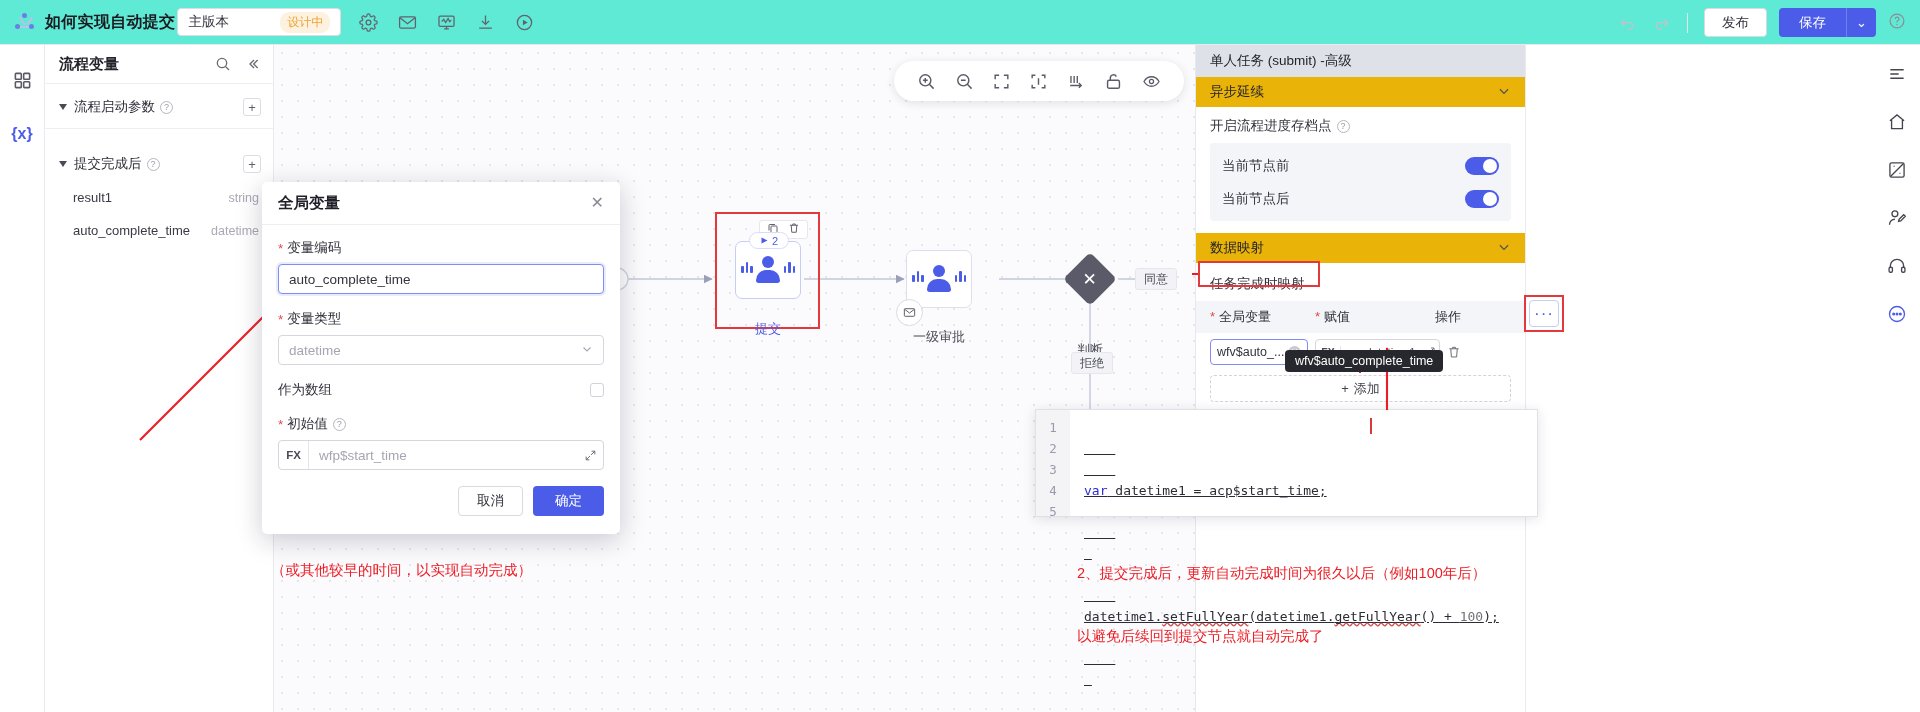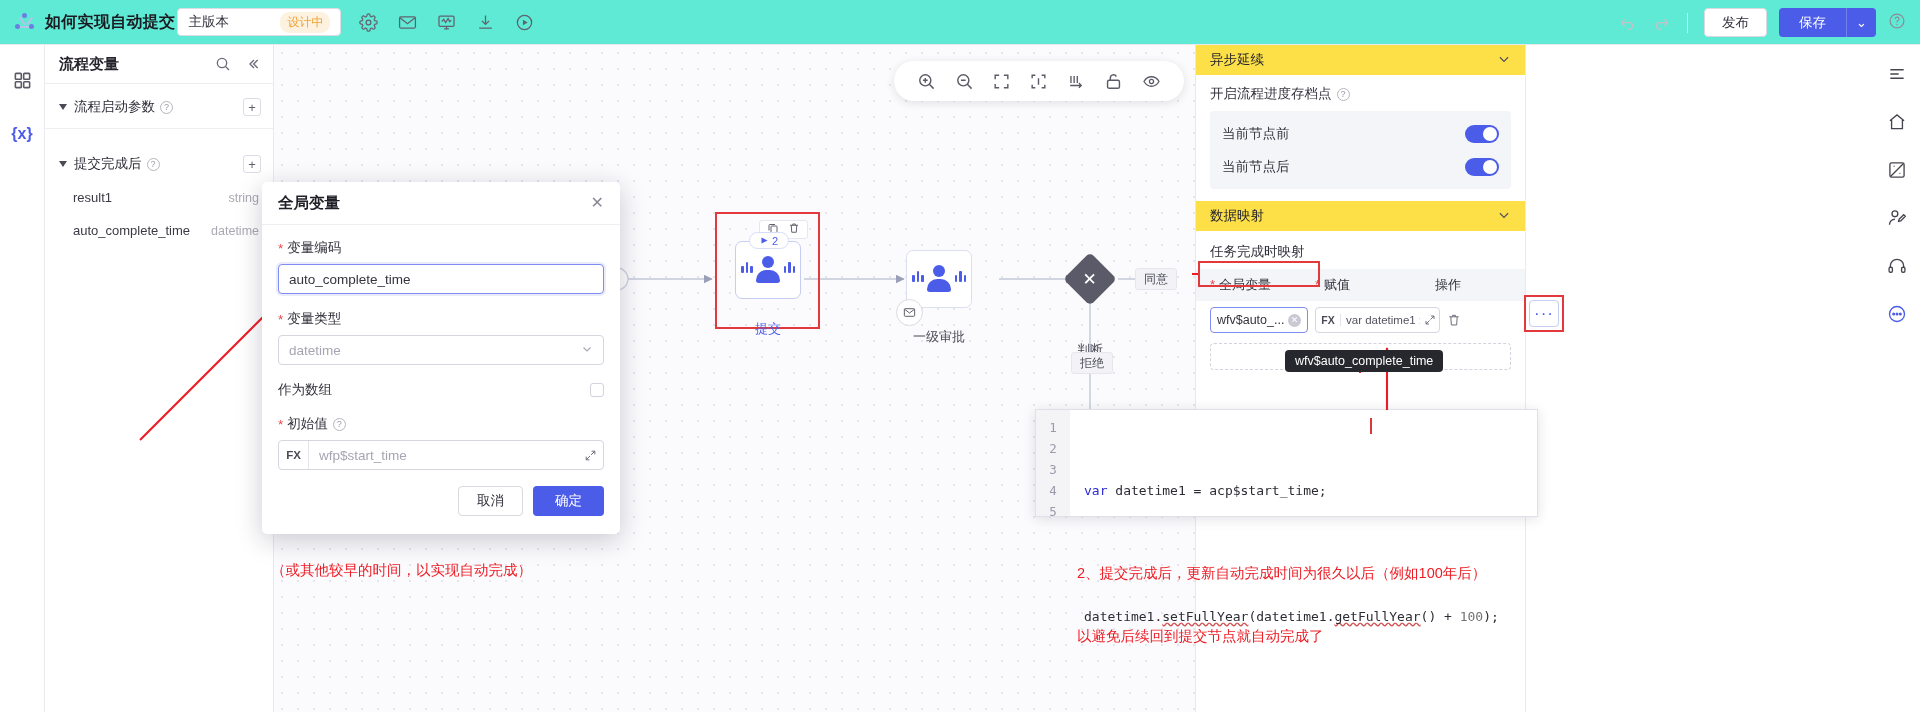--- a/index.html
+++ b/index.html
@@ -167,21 +167,21 @@
 
   svg.wires { position:absolute; left:0; top:0; width:921px; height:667px; pointer-events:none; }
 
   
   .code-panel {
     position:absolute; left:1035px; top:409px; width:503px; height:108px;
     background:#fff; border:1px solid #e0e0e8; box-shadow:0 2px 12px rgba(30,30,60,.13); z-index:25;
     display:flex; font-family:"DejaVu Sans Mono","Liberation Mono",monospace; font-size:13px;
   }
   .gutter { width:34px; background:#f4f4f7; color:#9a9aaa; text-align:center; padding-top:7px; line-height:21px; font-size:12.5px; }
-  .codearea { flex:1; padding:7px 12px 0 14px; line-height:21px; position:relative; white-space:pre; }
+  .codearea { flex:1; padding:7px 12px 0 14px; line-height:21px; position:relative; white-space:pre;text-decoration:underline; }
   .k-var { color:#2a2ad6; }
   .k-num { color:#737373; }
   .squig { text-decoration: underline wavy #d05050; text-decoration-skip-ink:none; }
   .caret-red { position:absolute; left:300px; top:8px; width:2px; height:16px; background:#d63a3a; }
 
   
   .anno { position:absolute; color:#ed1c24; font-size:14.5px; line-height:21px; z-index:30; white-space:pre; }
 
   
   .modal-wrap { position:absolute; left:262px; top:182px; width:358px; z-index:35; }
@@ -214,21 +214,21 @@
                font-size:13.5px; color:#33333d; display:flex; align-items:center; cursor:pointer; }
   .btn-primary { height:30px; padding:0 22px; border-radius:4px; background:#4b5ce8; color:#fff;
                font-size:13.5px; display:flex; align-items:center; cursor:pointer; }
 
   
   .rightpanel {
     position:absolute; left:1195px; top:45px; width:330px; height:667px;
     background:#fff; border-left:1px solid #e8e8ed;
   }
   .rp-title { height:32px; background:#dfe1e8; display:flex; align-items:center; padding:0 14px; font-size:13.5px; color:#24242c; }
-  .rp-acc { height:30px; background:#fde047; display:flex; align-items:center; padding:0 14px; font-size:13.5px; color:#24242c; }
+  .rp-acc { height:30px; background:#eab308; display:flex; align-items:center; padding:0 14px; font-size:13.5px; color:#24242c; }
   .rp-acc .ch { margin-left:auto; color:#50505c; }
   .rp-sub { padding:10px 14px 0 14px; font-size:13.5px; color:#32323c; display:flex; align-items:center; }
   .rp-toggle-box { margin:8px 14px 0 14px; background:#f4f5f9; border-radius:4px; padding:6px 12px; }
   .rp-toggle-row { height:33px; display:flex; align-items:center; font-size:13.5px; color:#32323c; }
   .tgl { margin-left:auto; width:34px; height:18px; border-radius:9px; background:#4b5ce8; position:relative; cursor:pointer; }
   .tgl::after { content:""; position:absolute; right:2px; top:2px; width:14px; height:14px; border-radius:50%; background:#fff; }
 
   .map-hdr { display:flex; align-items:center; padding:7px 14px 7px 14px; font-size:13px; color:#32323c; background:#f4f5f9; }
   .map-col1 { width:105px; } .map-col2 { width:120px; } .map-col3 { width:auto; }
   .map-row { display:flex; align-items:center; padding:6px 14px; gap:7px; }
@@ -608,20 +608,21 @@
       </div>
     </div>
     <div class="modal-foot">
       <div class="btn-ghost">取消</div>
       <div class="btn-primary">确定</div>
     </div>
   </div>
 </div>
 
 <div class="rightpanel">
+  <div class="rp-title">单人任务 (submit) -高级</div>
   <div class="rp-acc">
     <span>异步延续</span>
     <span class="ch">
       <svg width="14" height="14" viewBox="0 0 24 24" fill="none" stroke="currentColor" stroke-width="2">
           <path d="M5 9l7 7 7-7"></path>
         </svg>
     </span>
   </div>
 
   <div class="rp-sub">

